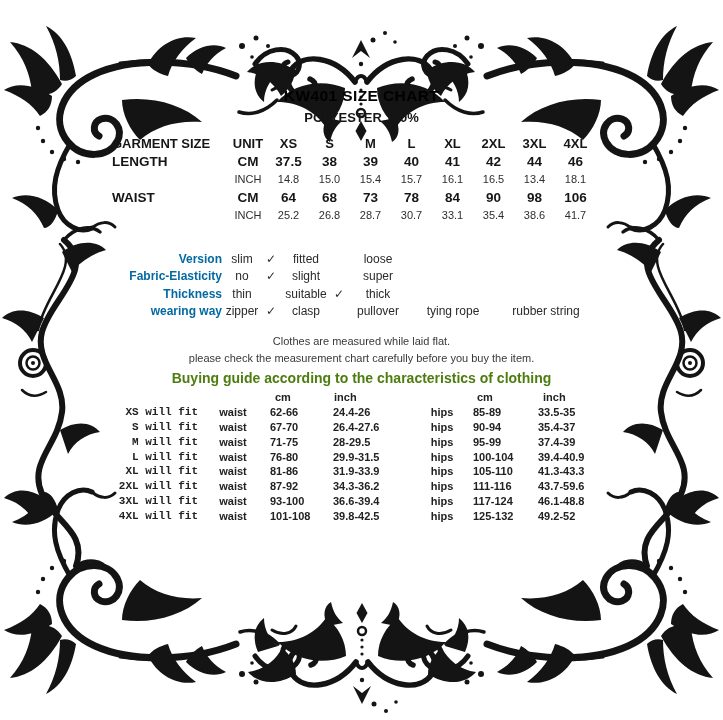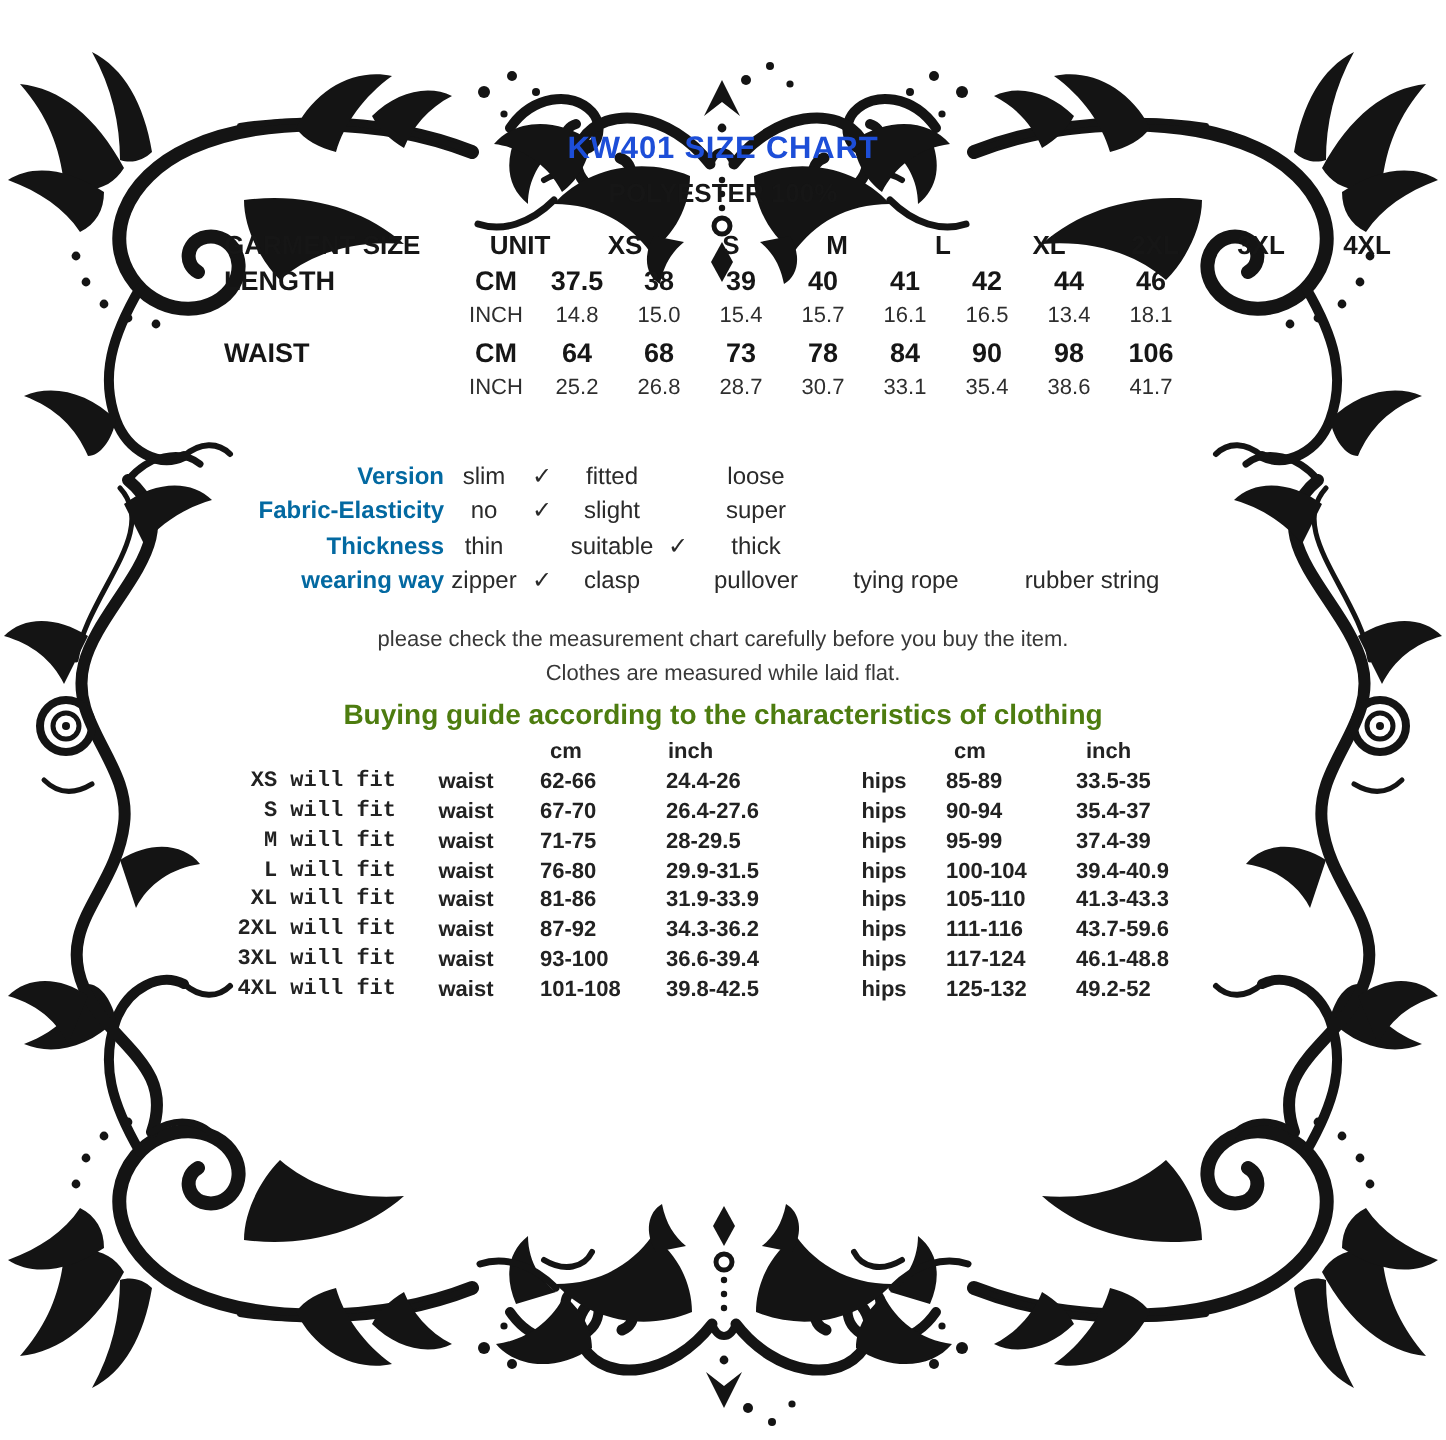--- a/index.html
+++ b/index.html
@@ -1,28 +1,28 @@
 <!DOCTYPE html>
 <html><head>
 <meta charset="utf-8">
 <style>
   html,body{margin:0;padding:0;background:#ffffff;}
   .page{position:relative;width:723px;height:720px;background:#fff;overflow:hidden;
         font-family:"Liberation Sans","DejaVu Sans",sans-serif;color:#1c1c1c;}
   .border-svg{position:absolute;left:0;top:0;}
   .content{position:absolute;left:100px;top:0;width:523px;}
 
-  .title{margin-top:66px;text-align:center;font-size:15.5px;font-weight:700;color:#1d4ed8;letter-spacing:.4px;}
+  .title{margin-top:87px;text-align:center;font-size:15.5px;font-weight:700;color:#000000;letter-spacing:.4px;}
   .subtitle{margin-top:5px;text-align:center;font-size:13px;font-weight:700;color:#161616;}
 
   .stable{margin-top:9px;}
   .srow{display:grid;grid-template-columns:128px 40px repeat(8,41px);height:18px;align-items:center;}
   .srow div{text-align:center;}
   .srow .lbl{text-align:left;padding-left:12px;}
-  .shead{font-weight:700;font-size:13px;color:#161616;gap:12px;}
+  .shead{font-weight:700;font-size:13px;color:#161616;}
   .sbold{font-weight:700;font-size:13.5px;color:#161616;}
   .sreg{font-size:11px;color:#2e2e2e;}
 
   .attrs{margin-top:26px;}
   .arow{display:grid;grid-template-columns:122px 40px 18px 52px 14px 64px 86px 100px;height:17.5px;align-items:center;font-size:12px;color:#2a2a2a;}
   .arow div{text-align:center;}
   .arow .albl{font-weight:700;text-align:right;color:#0369a1;}
 
   .notes{margin-top:13px;text-align:center;font-size:11px;line-height:17px;color:#383838;}
   .gheading{margin-top:3px;text-align:center;font-size:14px;font-weight:700;color:#4d7c0f;}
@@ -245,22 +245,22 @@
         <div>✓</div>
         <div>clasp</div>
         <div></div>
         <div>pullover</div>
         <div>tying rope</div>
         <div>rubber string</div>
       </div>
     </div>
 
     <div class="notes">
+      <div>Clothes are measured while laid flat.</div>
       <div>please check the measurement chart carefully before you buy the item.</div>
-      <div>Clothes are measured while laid flat.</div>
     </div>
 
     <div class="gheading">Buying guide according to the characteristics of clothing</div>
 
     <div class="gtable">
       <div class="grow ghead">
         <div class="gsize"></div>
         <div class="gc"></div>
         <div class="gcm">cm</div>
         <div class="ginch">inch</div>

